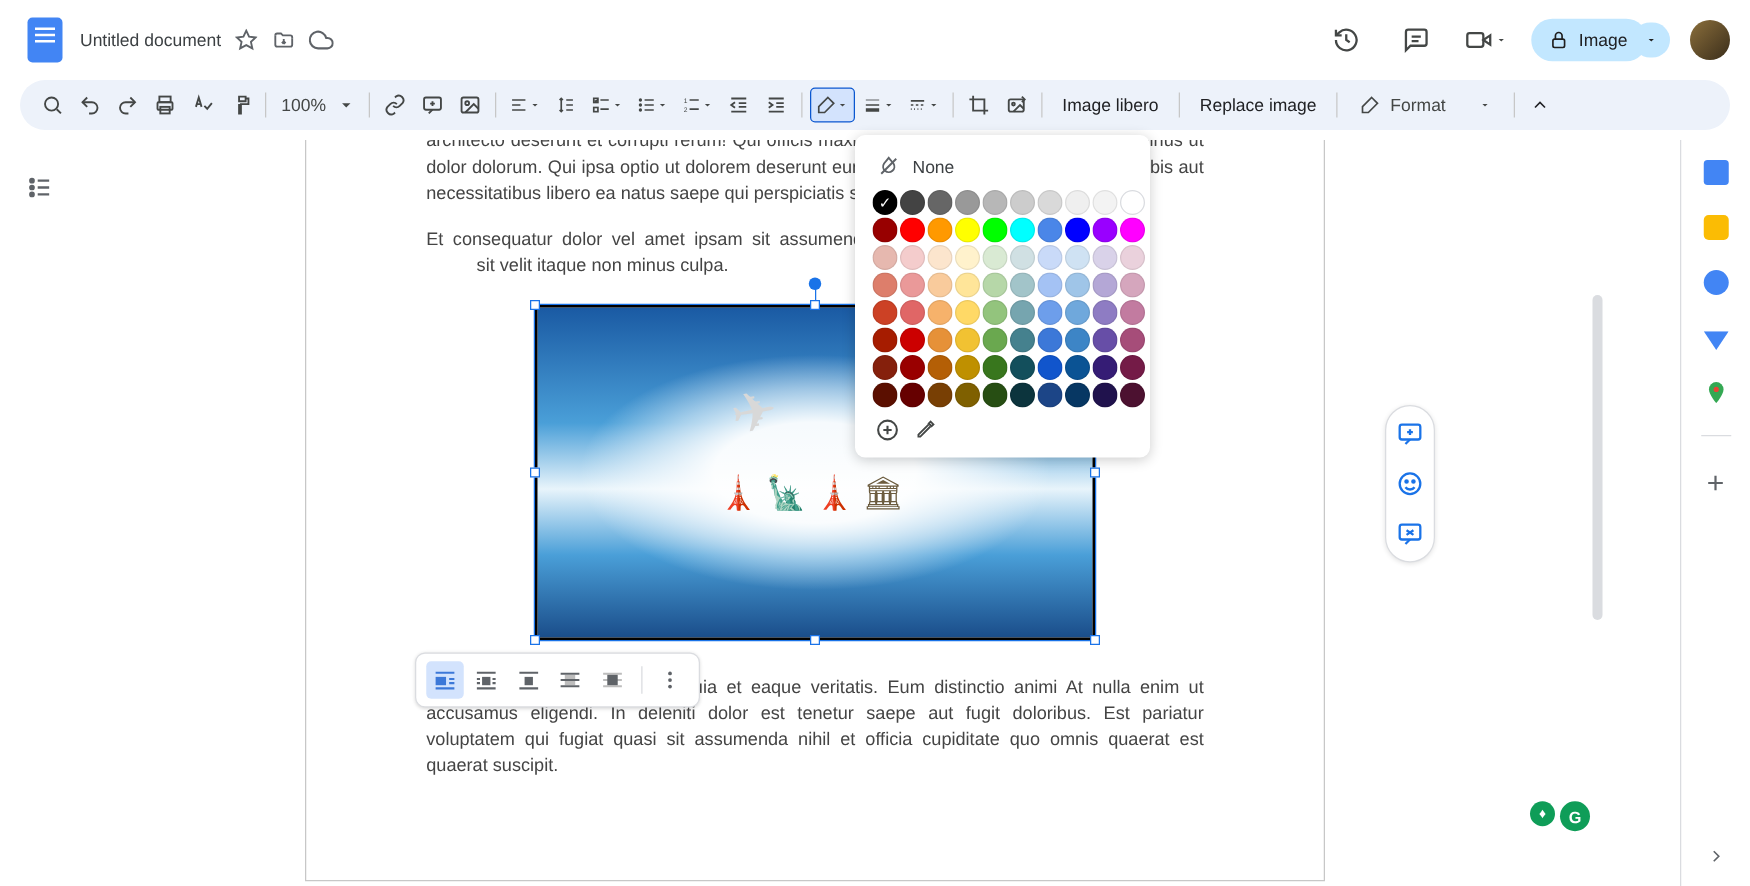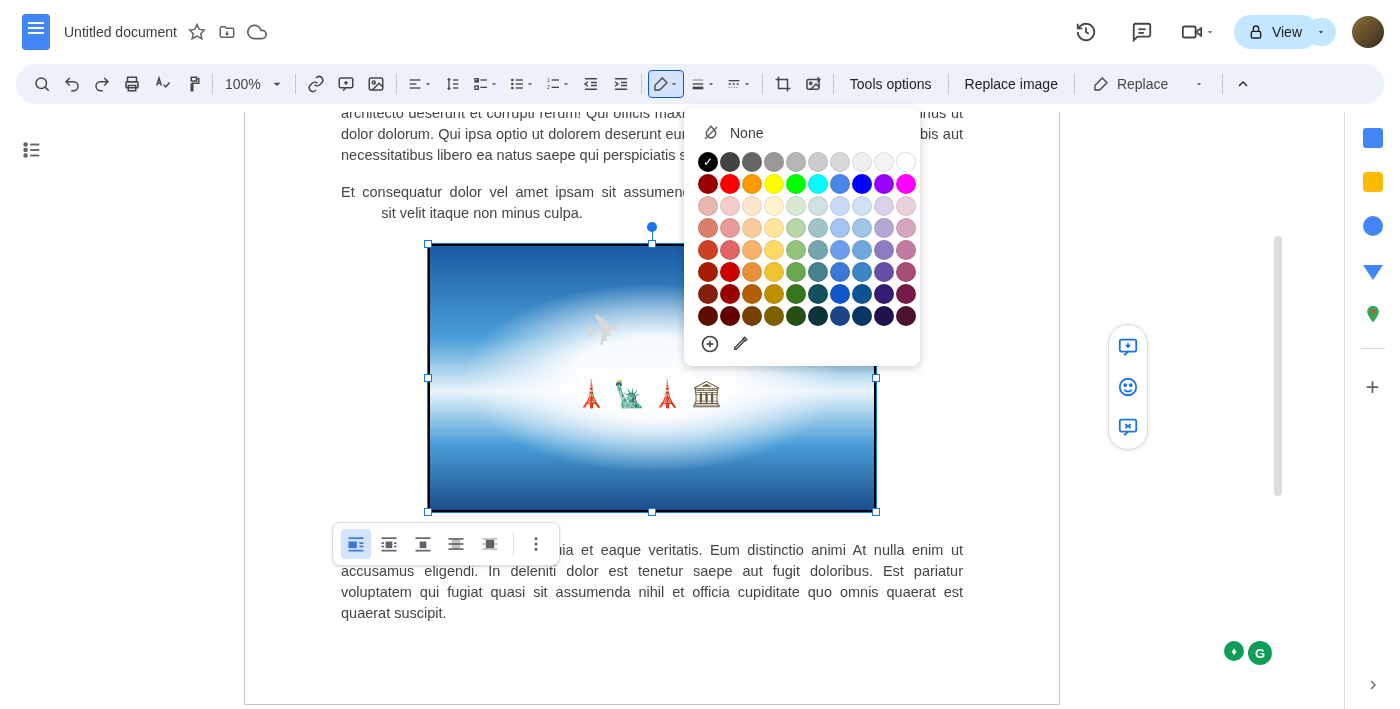--- a/index.html
+++ b/index.html
@@ -152,21 +152,21 @@
       <svg width="10" height="10" viewBox="0 0 24 24" fill="currentColor">
           <path d="M7 10l5 5 5-5z"></path>
         </svg>
     </div>
     <div style="display:flex;align-items:center">
       <div class="share-btn">
         <svg width="16" height="16" viewBox="0 0 24 24" fill="none" stroke="#1f1f1f" stroke-width="2">
             <rect x="5" y="11" width="14" height="10" rx="2"></rect>
             <path d="M8 11V7a4 4 0 0 1 8 0v4"></path>
           </svg>
-        <span class="share-text">View</span>
+        <span class="share-text">Image</span>
       </div>
       <div class="share-dropdown">
         <svg width="10" height="10" viewBox="0 0 24 24" fill="#1f1f1f">
             <path d="M7 10l5 5 5-5z"></path>
           </svg>
       </div>
     </div>
     <div class="avatar"></div>
   </div>
 </div>
@@ -349,29 +349,29 @@
     </div>
   <div class="tb-btn">
       <svg width="18" height="18" viewBox="0 0 24 24" fill="none" stroke="currentColor" stroke-width="2">
         <rect x="4" y="6" width="16" height="13" rx="2"></rect>
         <circle cx="9" cy="11" r="1.5"></circle>
         <path d="M20 16l-4-4-7 7"></path>
         <path d="M18 3l3 3-3 3"></path>
       </svg>
     </div>
   <div class="tb-sep"></div>
-  <div class="tb-text-btn">Tools options</div>
+  <div class="tb-text-btn">Image libero</div>
   <div class="tb-sep"></div>
   <div class="tb-text-btn">Replace image</div>
   <div class="tb-sep"></div>
   <div class="tb-btn editing-btn">
     <svg width="16" height="16" viewBox="0 0 24 24" fill="none" stroke="currentColor" stroke-width="2">
         <path d="M14 3l7 7-11 11H3v-7z"></path>
       </svg>
-    <span>Replace</span>
+    <span>Format</span>
     <svg width="10" height="10" viewBox="0 0 24 24" fill="currentColor" style="margin-left:18px">
         <path d="M7 10l5 5 5-5z"></path>
       </svg>
   </div>
   <div class="tb-sep"></div>
   <div class="collapse-btn">
       <svg width="16" height="16" viewBox="0 0 24 24" fill="none" stroke="currentColor" stroke-width="2">
         <polyline points="18 15 12 9 6 15"></polyline>
       </svg>
     </div>

